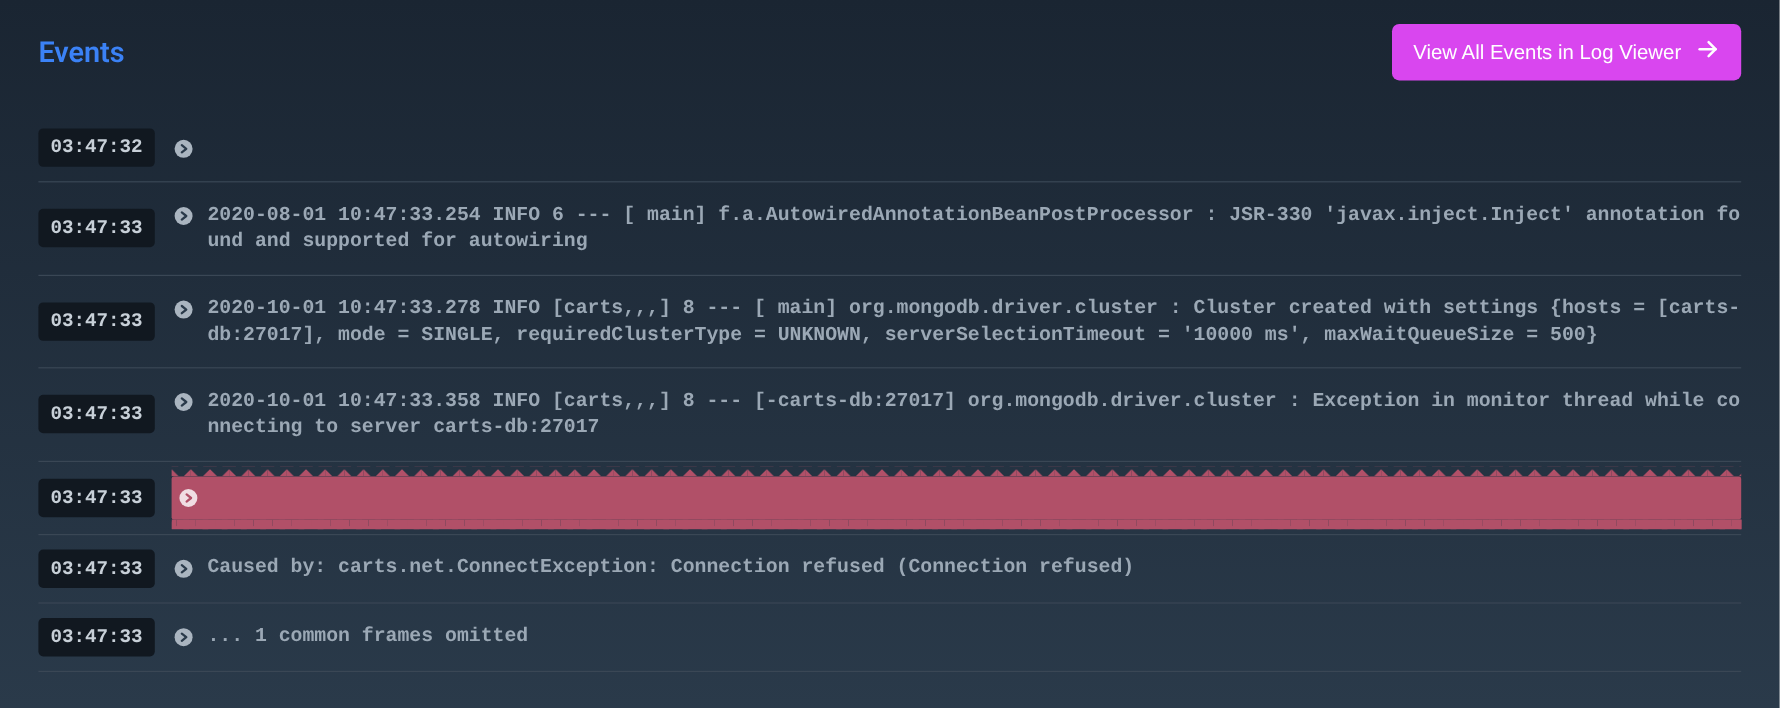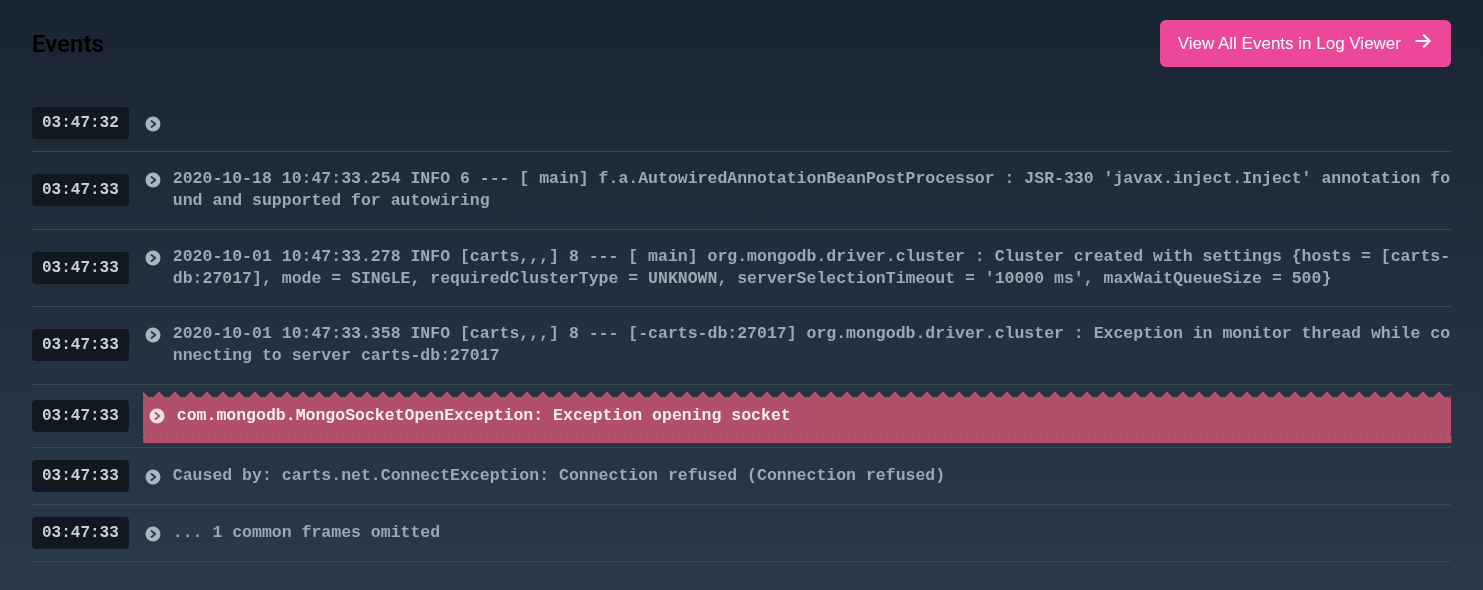--- a/index.html
+++ b/index.html
@@ -18,24 +18,24 @@
   }
   .header {
     display: flex;
     justify-content: space-between;
     align-items: center;
     margin-bottom: 28px;
   }
   .title {
     font-size: 24px;
     font-weight: 600;
-    color: #000000;
+    color: #3b82f6;
   }
   .view-all-btn {
-    background: #ec4899;
+    background: #d946ef;
     color: #ffffff;
     border: none;
     padding: 11px 18px;
     font-size: 17px;
     font-weight: 500;
     border-radius: 6px;
     cursor: pointer;
     display: flex;
     align-items: center;
     gap: 12px;
@@ -163,21 +163,21 @@
     </div>
     <div class="event-row">
       <div class="timestamp-badge">03:47:33</div>
       <div class="event-body">
         <div class="expand-icon">
           <svg viewBox="0 0 24 24" fill="none">
             <circle cx="12" cy="12" r="10" fill="#aab5c0"></circle>
             <path d="M10 8l5 4-5 4" stroke="#2a3a4a" stroke-width="2.5" fill="none" stroke-linecap="round" stroke-linejoin="round"></path>
           </svg>
         </div>
-        <div class="event-text">2020-10-18 10:47:33.254  INFO 6 --- [           main] f.a.AutowiredAnnotationBeanPostProcessor : JSR-330 'javax.inject.Inject' annotation found and supported for autowiring</div>
+        <div class="event-text">2020-08-01 10:47:33.254  INFO 6 --- [           main] f.a.AutowiredAnnotationBeanPostProcessor : JSR-330 'javax.inject.Inject' annotation found and supported for autowiring</div>
       </div>
     </div>
     <div class="event-row">
       <div class="timestamp-badge">03:47:33</div>
       <div class="event-body">
         <div class="expand-icon">
           <svg viewBox="0 0 24 24" fill="none">
             <circle cx="12" cy="12" r="10" fill="#aab5c0"></circle>
             <path d="M10 8l5 4-5 4" stroke="#2a3a4a" stroke-width="2.5" fill="none" stroke-linecap="round" stroke-linejoin="round"></path>
           </svg>
@@ -199,21 +199,20 @@
     </div>
     <div class="event-row">
       <div class="timestamp-badge">03:47:33</div>
       <div class="event-body error">
         <div class="expand-icon">
           <svg viewBox="0 0 24 24" fill="none">
             <circle cx="12" cy="12" r="10" fill="#f0dde3"></circle>
             <path d="M10 8l5 4-5 4" stroke="#b15068" stroke-width="2.5" fill="none" stroke-linecap="round" stroke-linejoin="round"></path>
           </svg>
         </div>
-        <div class="event-text">com.mongodb.MongoSocketOpenException: Exception opening socket</div>
       </div>
     </div>
     <div class="event-row">
       <div class="timestamp-badge">03:47:33</div>
       <div class="event-body">
         <div class="expand-icon">
           <svg viewBox="0 0 24 24" fill="none">
             <circle cx="12" cy="12" r="10" fill="#aab5c0"></circle>
             <path d="M10 8l5 4-5 4" stroke="#2a3a4a" stroke-width="2.5" fill="none" stroke-linecap="round" stroke-linejoin="round"></path>
           </svg>

